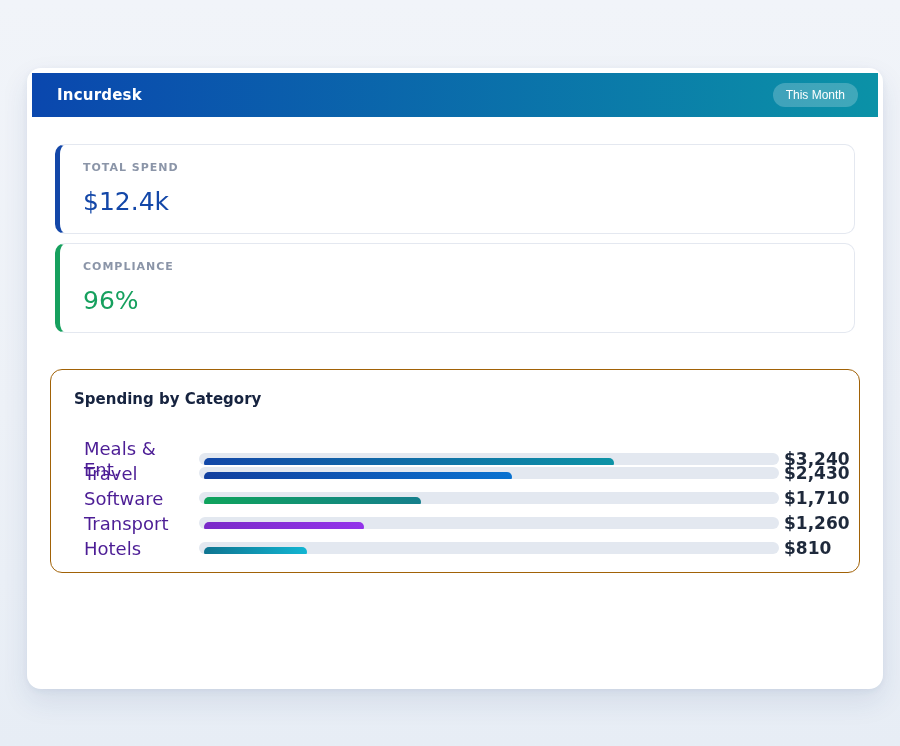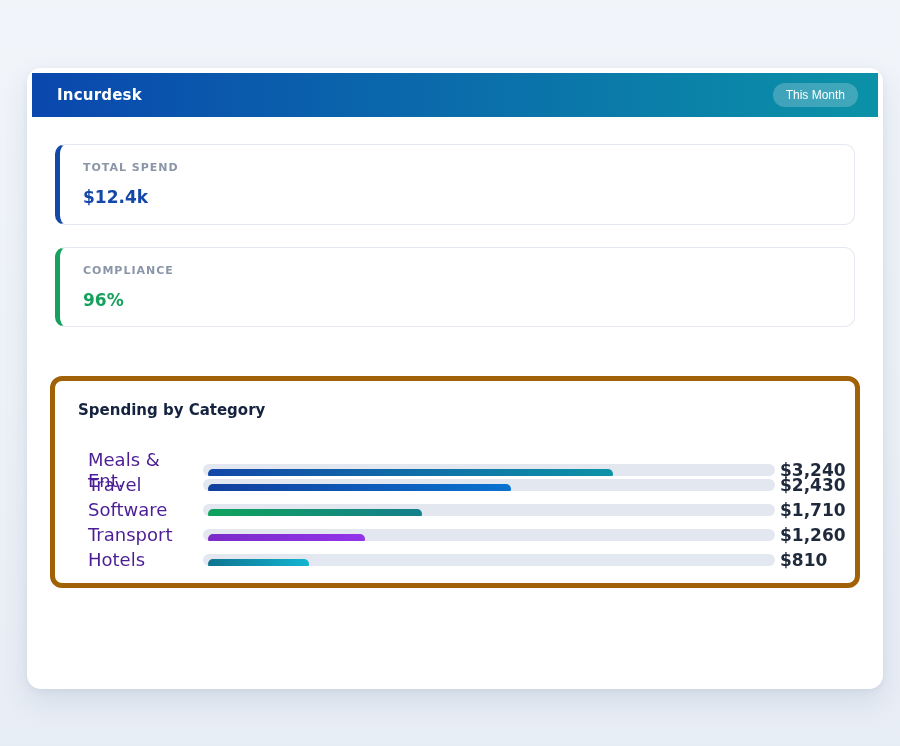--- a/index.html
+++ b/index.html
@@ -20,27 +20,27 @@
     padding:0 20px;
   }
   .app-title { color:#ffffff; font-size:15px; font-weight:700; letter-spacing:.2px; }
   .period-badge {
     background:rgba(255,255,255,.22); color:#ffffff; font-size:12px; font-weight:400;
     padding:5px 13px; border-radius:999px; border:none; cursor:pointer;
   }
   .app-body { padding:22px 18px 0 18px; }
   .stat-card {
     background:#ffffff; border:1px solid #e4e8f0; border-left:5px solid #1347a8;
-    border-radius:10px; padding:11px 18px; margin-bottom:22px;
+    border-radius:10px; padding:11px 18px; margin-bottom:9px;
   }
   .stat-label { font-size:11px; font-weight:700; letter-spacing:1px; color:#8b95a8; text-transform:uppercase; }
-  .stat-value { font-size:17px; font-weight:700; color:#1347a8; margin-top:4px; line-height:1.15; }
+  .stat-value { font-size:25px; font-weight:400; color:#1347a8; margin-top:4px; line-height:1.15; }
   .stat-sub { font-size:12px; color:#9aa3b5; margin-top:3px; }
   .spend-card {
-    background:#ffffff; border:5px solid #a16207; border-radius:12px;
+    background:#ffffff; border:1px solid #a16207; border-radius:12px;
     margin-top:22px; padding:15px 18px 14px 18px;
   }
   .spend-title { font-size:15px; font-weight:800; color:#16233f; margin-bottom:10px; }
   .spend-row {
     display:grid; grid-template-columns:120px 1fr 52px; align-items:center; height:25px;
   }
   .cat-label { font-size:18px; color:#4c1d95; }
   .bar-track {
     height:12px; background:#e3e8f0; border-radius:6px; overflow:hidden; position:relative;
   }

